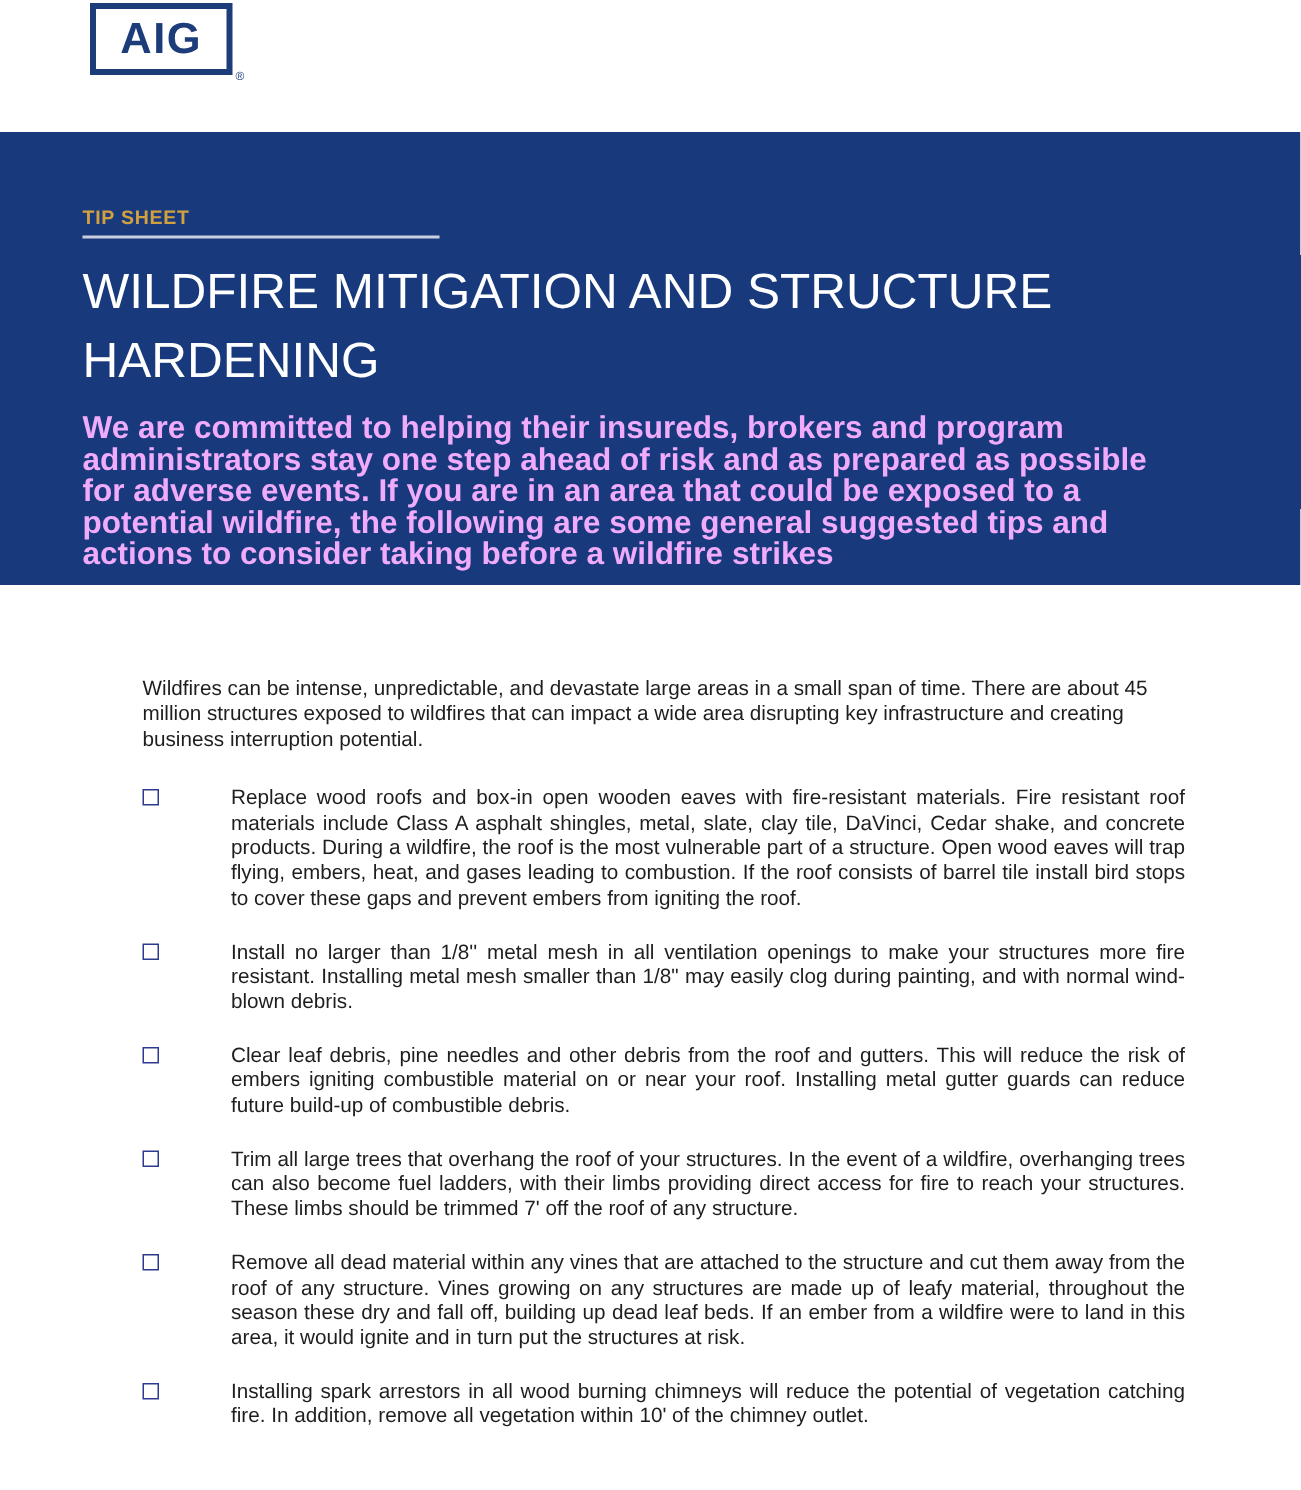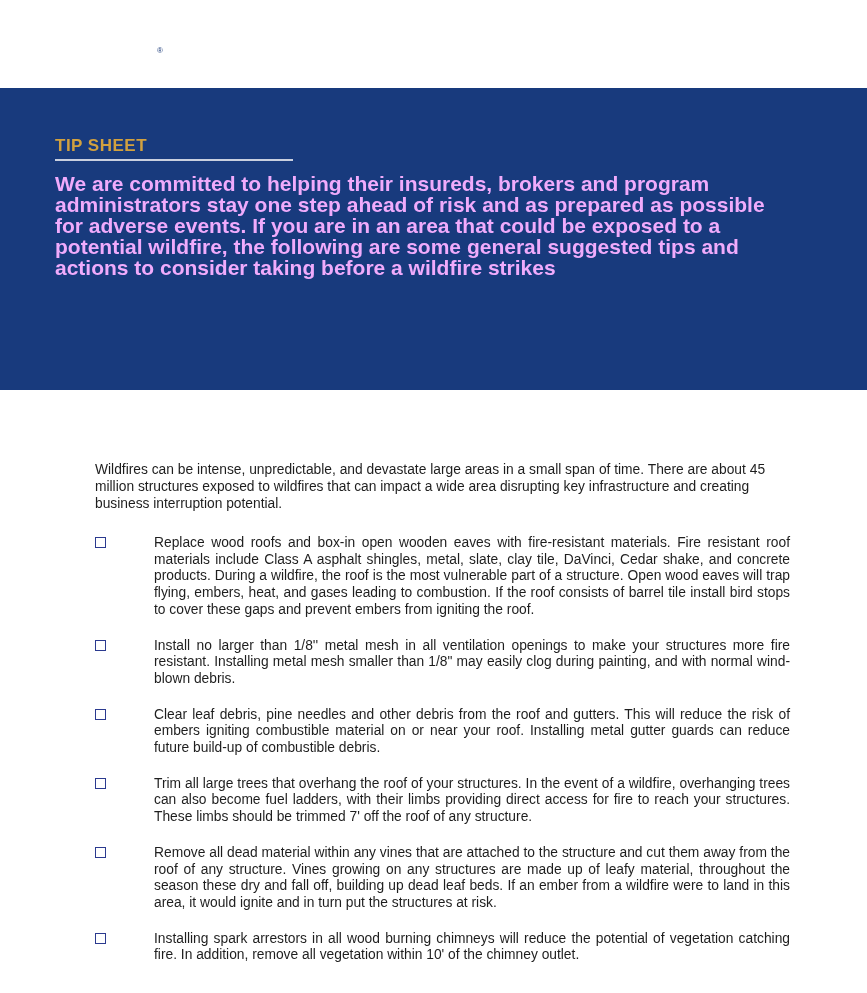--- a/index.html
+++ b/index.html
@@ -50,21 +50,21 @@
     padding: 48px 40px 0 55px;
     color: #ffffff;
   }
   .eyebrow-wrap {
     width: 238px;
     border-bottom: 2px solid #c9cfdf;
     padding-bottom: 3px;
   }
   .eyebrow {
     color: var(--gold, #d2a13f);
-    font-size: 17px;
+    font-size: 13px;
     font-weight: bold;
     letter-spacing: 0.5px;
   }
   .banner-title {
     margin-top: 12px;
     font-size: 33px;
     font-weight: 400;
     line-height: 46px;
     max-width: 780px;
     color: #ffffff;
@@ -83,21 +83,21 @@
     padding: 31px 77px 0 95px;
   }
   .section-heading {
     color: var(--heading, #122070);
     font-size: 25px;
     font-weight: bold;
     line-height: 30px;
     max-width: 680px;
   }
   .intro {
-    margin-top: 40px;
+    margin-top: 29px;
     color: #1e1e1e;
     font-size: 13.8px;
     line-height: 17px;
   }
   .checklist {
     margin-top: 23px;
     list-style: none;
   }
   .check-item {
     display: flex;
@@ -118,27 +118,31 @@
     color: #1e1e1e;
     font-size: 13.8px;
     line-height: 16.7px;
     text-align: justify;
   }
 </style>
 </head>
 <body>
 
 <div class="top-header">
+  <div class="logo-box">
+    <span class="logo-text">AIG</span>
+  </div>
   <span class="logo-reg">®</span>
 </div>
 
 <div class="banner">
   <div class="eyebrow-wrap">
     <span class="eyebrow">TIP SHEET</span>
   </div>
+  <div class="banner-title">WILDFIRE MITIGATION AND STRUCTURE HARDENING</div>
   <div class="banner-paragraph">We are committed to helping their insureds, brokers and program administrators stay one step ahead of risk and as prepared as possible for adverse events. If you are in an area that could be exposed to a potential wildfire, the following are some general suggested tips and actions to consider taking before a wildfire strikes</div>
 </div>
 
 <div class="main">
   <div class="intro">Wildfires can be intense, unpredictable, and devastate large areas in a small span of time. There are about 45 million structures exposed to wildfires that can impact a wide area disrupting key infrastructure and creating business interruption potential.</div>
 
   <ul class="checklist">
 
       <li class="check-item">
         <span class="checkbox"></span>

